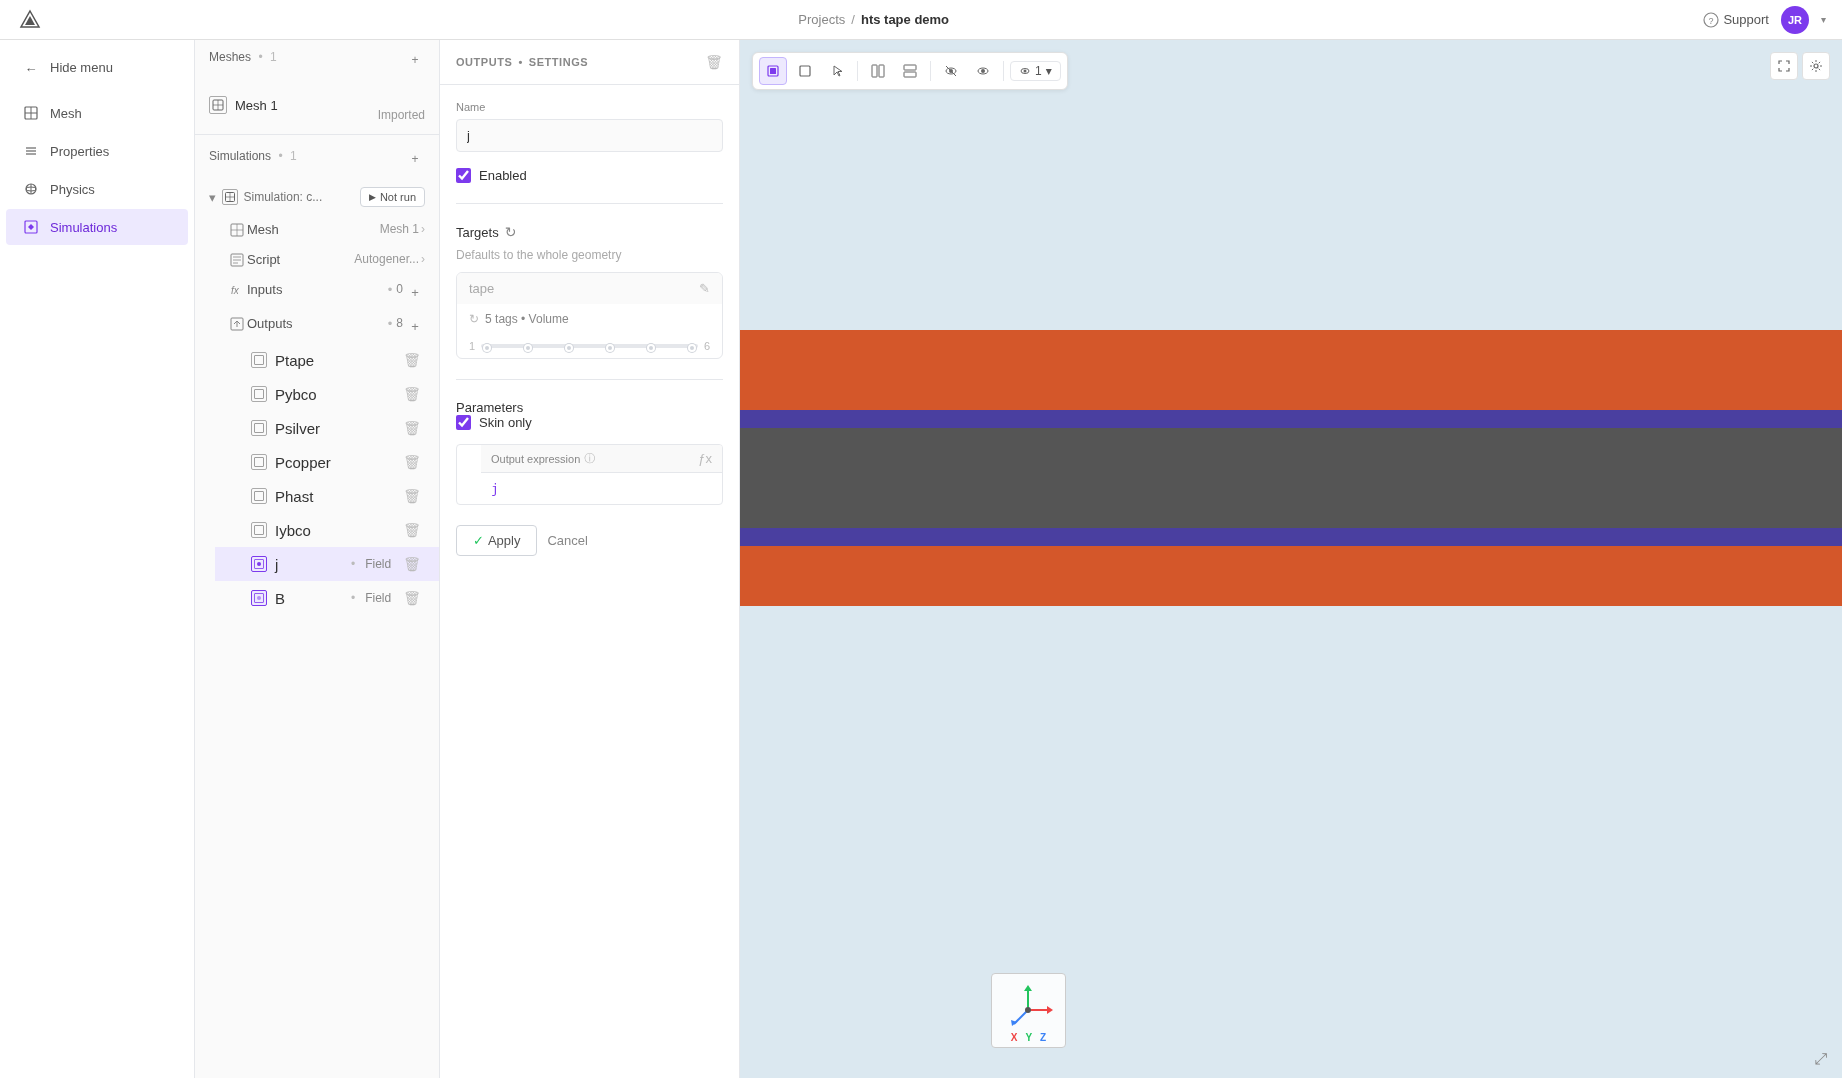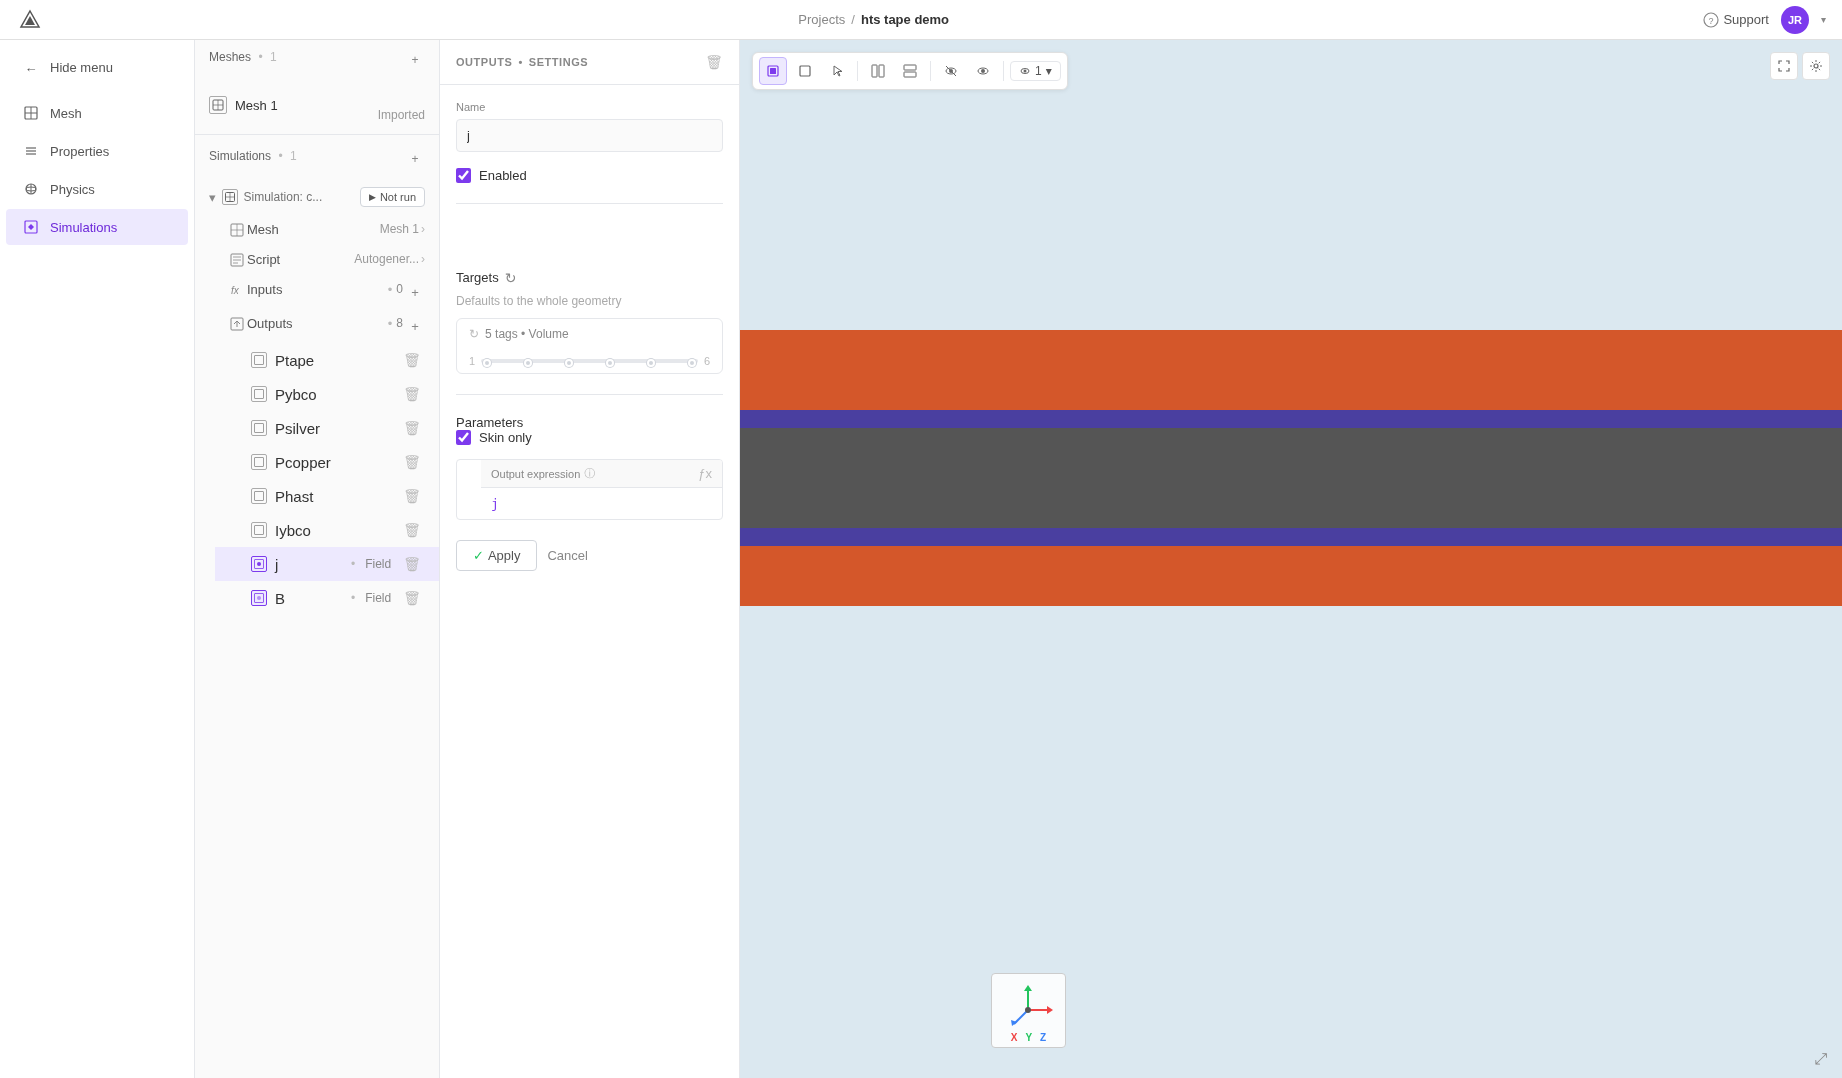--- a/index.html
+++ b/index.html
@@ -68,21 +68,21 @@
     .settings-body { padding: 16px; flex: 1; display: flex; flex-direction: column; gap: 16px; }
 
     .field-group { display: flex; flex-direction: column; gap: 6px; }
     .field-label { font-size: 11px; color: #888; font-weight: 500; }
     .field-input { border: 1px solid #e5e7eb; border-radius: 4px; padding: 8px 10px; font-size: 13px; color: #333; background: #fafafa; outline: none; width: 100%; }
 
     .checkbox-row { display: flex; align-items: center; gap: 8px; font-size: 13px; color: #333; }
     .checkbox-row input[type=checkbox] { width: 15px; height: 15px; accent-color: #7c3aed; cursor: pointer; }
 
     .targets-section { }
-    .targets-title { display: flex; gap: 6px; font-size: 13px; font-weight: 500; color: #333; margin-bottom: 8px; margin-top: 46px; }
+    .targets-title { display: flex; align-items: center; gap: 6px; font-size: 13px; font-weight: 500; color: #333; margin-bottom: 8px; }
     .targets-refresh { color: #888; cursor: pointer; font-size: 14px; }
     .targets-default { font-size: 12px; color: #aaa; margin-bottom: 10px; }
 
     .target-card { border: 1px solid #e5e7eb; border-radius: 6px; overflow: hidden; }
     .target-card-header { display: flex; align-items: center; justify-content: space-between; padding: 8px 12px; background: #fafafa; }
     .target-name-input { font-size: 13px; color: #aaa; flex: 1; border: none; background: transparent; outline: none; }
     .target-edit { color: #bbb; cursor: pointer; }
     .target-tags { display: flex; align-items: center; gap: 6px; padding: 8px 12px; font-size: 12px; color: #888; }
     .target-slider { display: flex; align-items: center; gap: 6px; padding: 6px 12px; }
     .slider-track { flex: 1; height: 4px; background: #e5e7eb; border-radius: 2px; position: relative; }
@@ -439,20 +439,24 @@
       <div class="divider"></div>
 
       <div class="targets-section">
         <div class="targets-title">
           <span>Targets</span>
           <span class="targets-refresh">↻</span>
         </div>
         <div class="targets-default">Defaults to the whole geometry</div>
 
         <div class="target-card">
+          <div class="target-card-header">
+            <input class="target-name-input" type="text" value="tape" style="">
+            <span class="target-edit">✎</span>
+          </div>
           <div class="target-tags">
             <span style="color:#bbb;font-size:12px;">↻</span>
             <span>5 tags • Volume</span>
           </div>
 
           <div class="target-slider">
             <span style="color:#bbb;font-size:11px;">1</span>
             <div class="slider-track">
               <div class="slider-dots" style="display:flex;gap:18px;padding:0 2px;">
                 <div class="slider-dot"></div>

